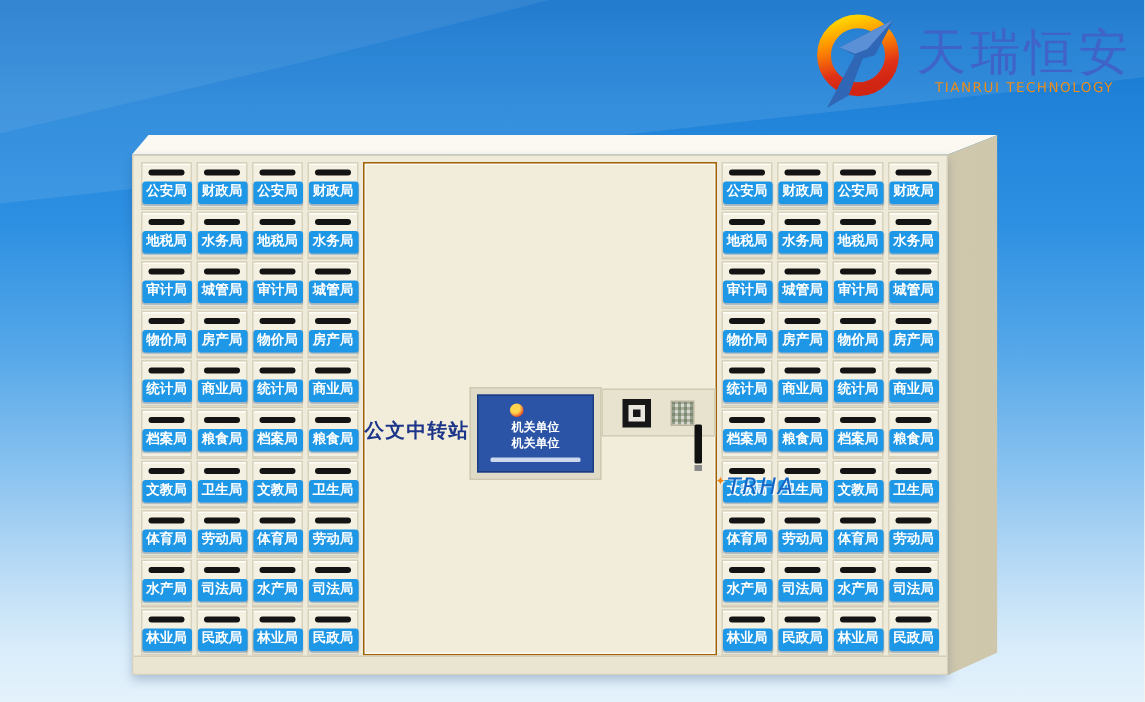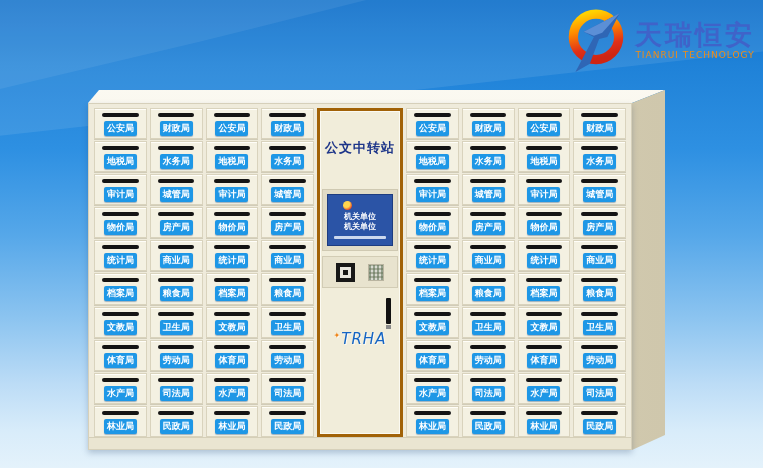--- a/index.html
+++ b/index.html
@@ -18,21 +18,21 @@
   }
   .sky-band2 {
     position:absolute; inset:0; background:rgba(255,255,255,0.07);
     clip-path:polygon(0 0, 48% 0, 26% 9%, 0 19%);
   }
 
   
   .brand { position:absolute; top:6px; right:8px; display:flex; align-items:center; gap:6px; }
   .brand svg { width:66px; height:70px; display:block; }
   .brand-text { display:flex; flex-direction:column; align-items:center; line-height:1.05; }
-  .brand-cn { font-size:27px; font-weight:bold; color:#3f63c9; letter-spacing:3px; white-space:nowrap; }
+  .brand-cn { font-size:33px; font-weight:normal; color:#3f63c9; letter-spacing:3px; white-space:nowrap; }
   .brand-en { font-size:9px; font-weight:normal; color:#ef8d17; letter-spacing:1px; white-space:nowrap; margin-top:2px; }
 
   
   .cabinet { position:absolute; left:88px; top:88px; width:577px; height:368px; }
   .top-face {
     position:absolute; inset:0;
     background:linear-gradient(to bottom,#fbf9f1,#e9e4d2);
     clip-path:polygon(11px 2px, 577px 2px, 544px 15px, 0px 15px);
   }
   .side-face {
@@ -57,30 +57,30 @@
   }
   .slot { margin-top:4px; width:72%; height:4px; background:#141414; border-radius:2px; flex:none; }
   .door-label {
     margin-top:4px; background:#1e97e6; color:#fff; font-weight:bold;
     font-size:9px; line-height:1; padding:3px 3px; border-radius:2px;
     white-space:nowrap; box-shadow:0 1px 1px rgba(0,60,120,0.35);
   }
 
   
   .console {
-    flex:0 0 86px; background:#f1edda; border:3px solid #a16207;
+    flex:0 0 86px; background:#f1edda; border:1px solid #a16207;
     box-shadow:inset 0 0 0 1px #fbfaf2;
-    display:flex; flex-direction:column; align-items:center;
+    display:flex; flex-direction:row; align-items:center;
   }
   .console-title {
     margin-top:28px; font-size:13px; font-weight:bold; color:#1d3589;
     letter-spacing:1px; white-space:nowrap;
   }
   .screen-recess {
-    margin-top:32px; width:76px; height:62px; background:#e0dbc6;
+    margin-top:32px; width:88px; height:62px; background:#e0dbc6;
     border:1px solid #cfc9b2; padding:4px; display:flex;
   }
   .screen {
     flex:1; background:#2b54a6; border:1px solid #1c3c80;
     display:flex; flex-direction:column; align-items:center; justify-content:center;
     position:relative;
   }
   .emblem {
     width:9px; height:9px; border-radius:50%;
     background:radial-gradient(circle at 38% 35%, #ffd54d 0 40%, #e53922 78%);

